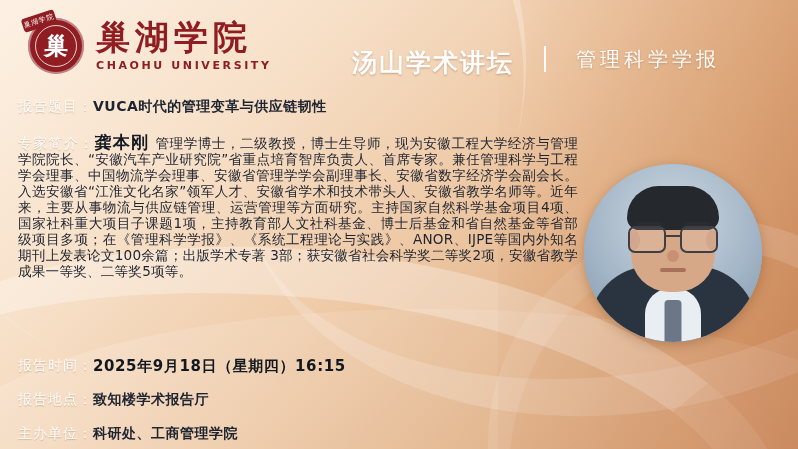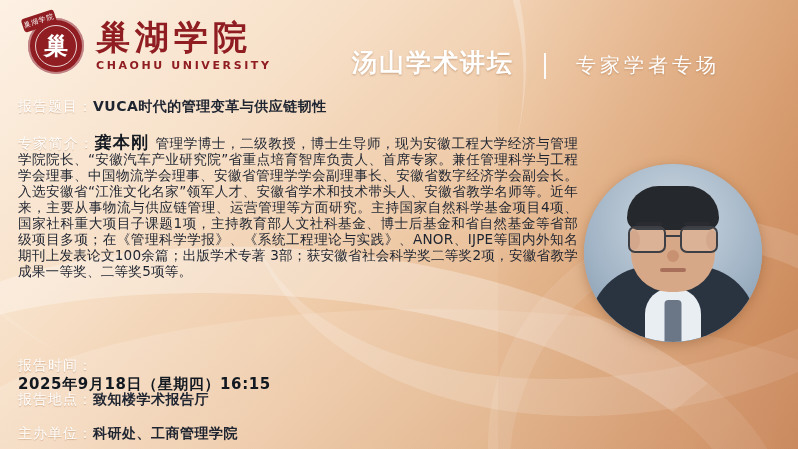--- a/index.html
+++ b/index.html
@@ -139,21 +139,21 @@
     color: #8f1d21;
     letter-spacing: 2.6px;
     font-weight: bold;
     margin-top: 3px;
     text-align: right;
   }
   .forum-block {
     position: absolute;
     left: 352px; top: 46px;
     display: flex;
-    align-items: flex-end;
+    align-items: flex-start;
     gap: 12px;
   }
   .forum-title {
     font-family: "DejaVu Serif", "Liberation Serif", serif;
     font-size: 25px;
     font-weight: bold;
     color: #ffffff;
     letter-spacing: 2px;
     text-shadow: 0 1px 2px rgba(120,60,20,0.35);
   }
@@ -203,21 +203,21 @@
     letter-spacing: 0.2px;
     text-align: justify;
   }
   .bio-name {
     font-size: 17px;
     font-weight: bold;
     color: #151a22;
     letter-spacing: 1px;
     margin-right: 6px;
   }
-  .row-time { left: 18px; top: 357px; flex-direction: column; }
+  .row-time { left: 18px; top: 357px; }
   .row-place { left: 18px; top: 391px; }
   .row-org { left: 18px; top: 425px; }
   .val-time {
     color: #111820;
     font-size: 15px;
     font-weight: bold;
     letter-spacing: 0.6px;
   }
 
   
@@ -388,21 +388,21 @@
       </div>
       <div class="univ-block">
         <div class="univ-cn">巢湖学院</div>
         <div class="univ-en">CHAOHU UNIVERSITY</div>
       </div>
     </div>
 
     <div class="forum-block">
       <div class="forum-title">汤山学术讲坛</div>
       <div class="forum-sep"></div>
-      <div class="forum-sub">专家学者专场</div>
+      <div class="forum-sub">管理科学学报</div>
     </div>
   </div>
 
   <div class="row row-title">
     <span class="lbl">报告题目：</span>
     <span class="val-dark">VUCA时代的管理变革与供应链韧性</span>
   </div>
 
   <div class="row row-bio">
     <div class="bio-text">

